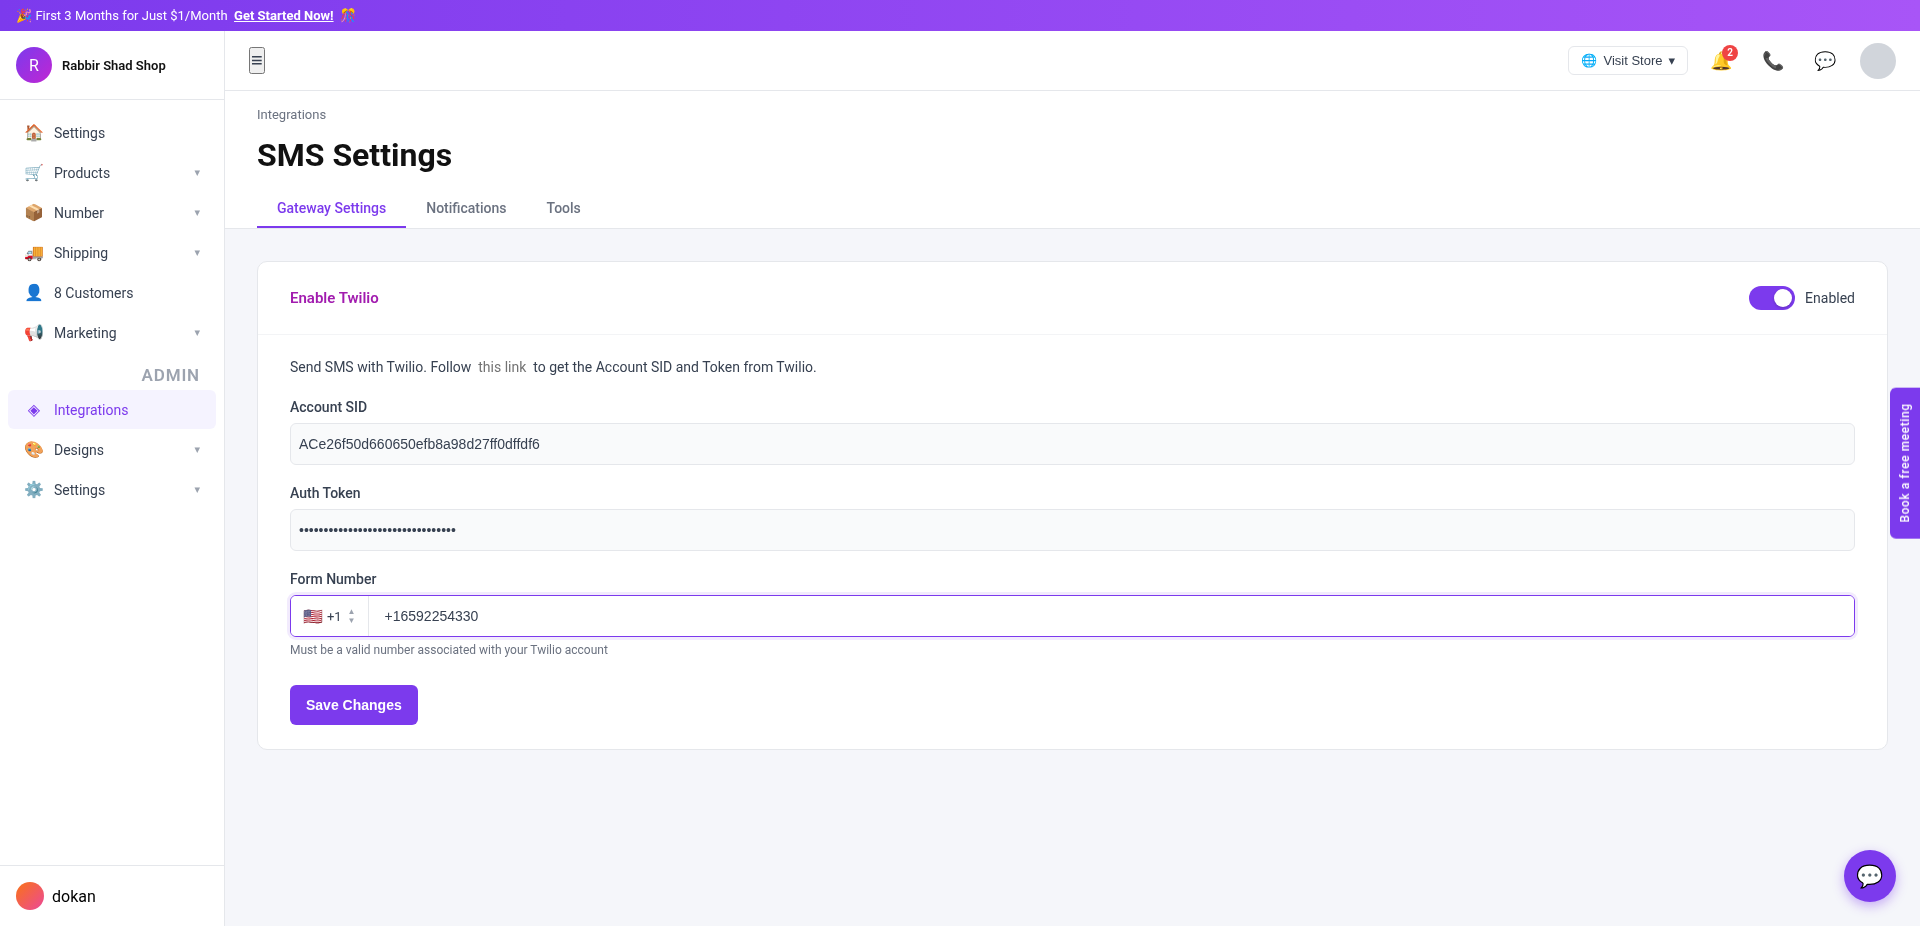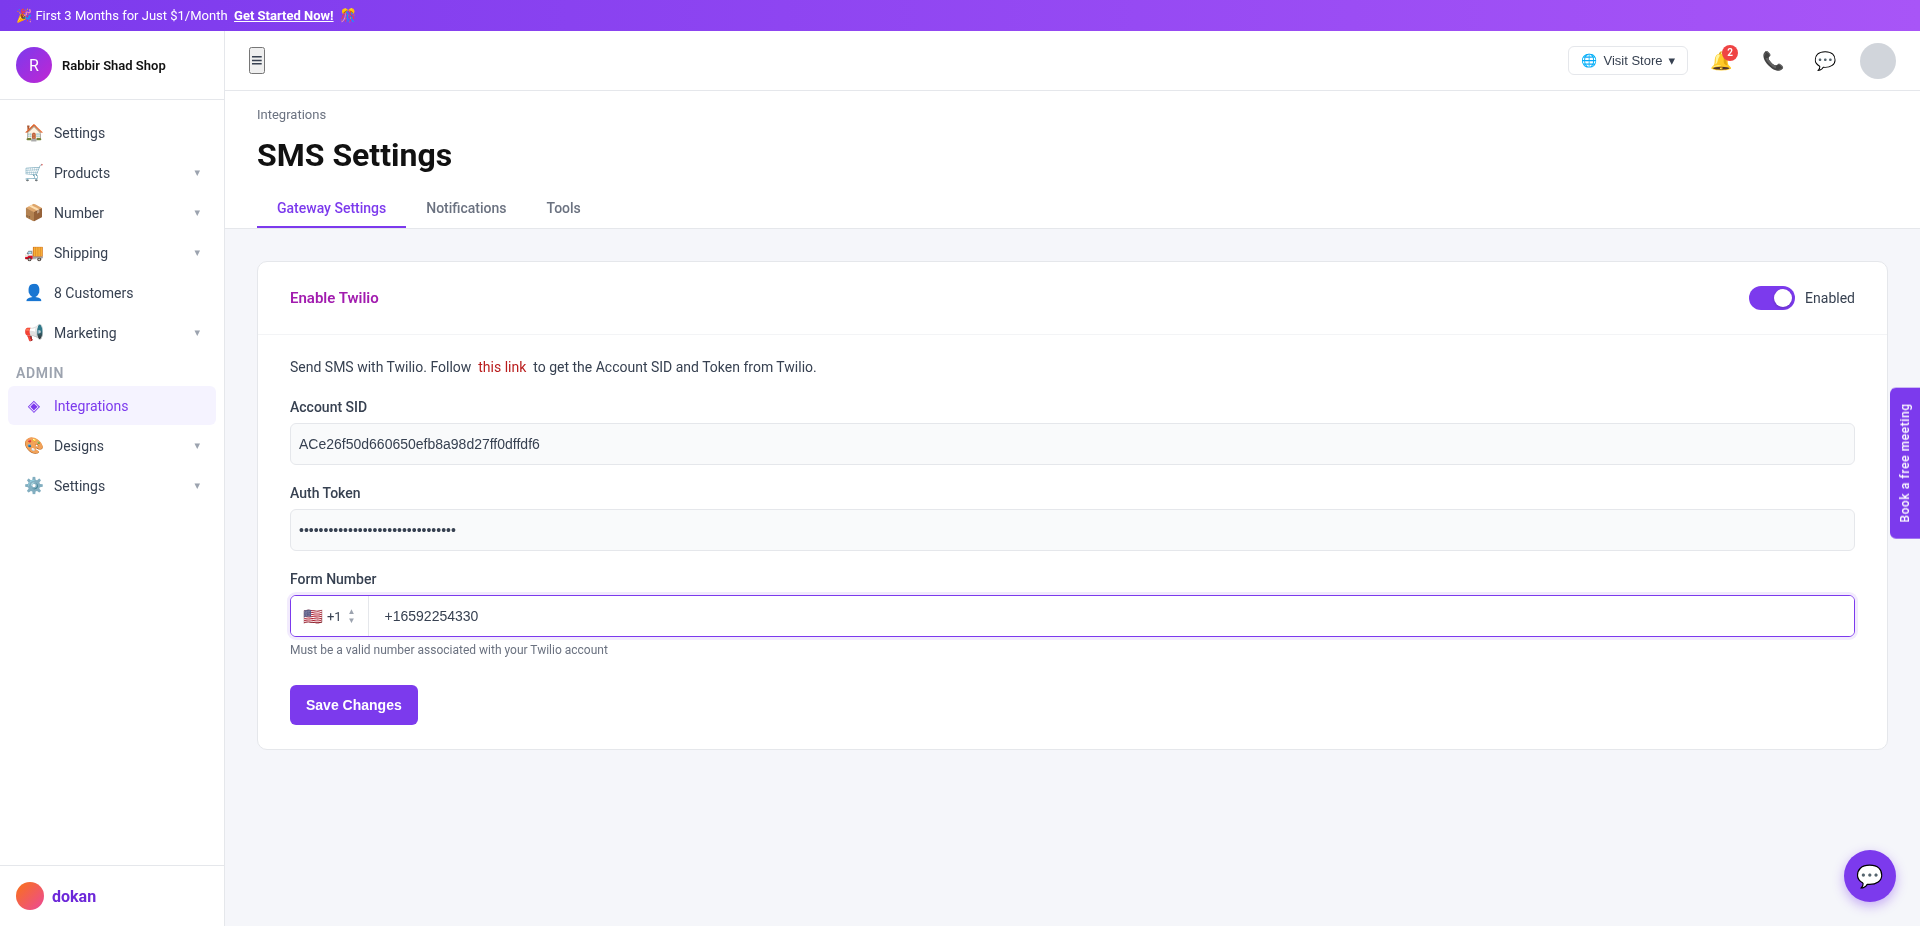--- a/index.html
+++ b/index.html
@@ -59,39 +59,40 @@
       cursor: pointer;
       border-radius: 6px;
       margin: 1px 8px;
     }
     .sidebar-item.active { color: #7c3aed; background: #f5f3ff; }
     .sidebar-item-left { display: flex; align-items: center; gap: 10px; }
     .sidebar-icon { font-size: 16px; width: 20px; text-align: center; }
     .sidebar-chevron { font-size: 11px; color: #9ca3af; }
 
     .sidebar-section-label {
-      font-size: 14px;
+      font-size: 17px;
       color: #9ca3af;
       font-weight: 600;
       text-transform: uppercase;
       letter-spacing: 0.05em;
-      padding: 12px 16px 4px;
+      padding: 12px 24px 4px;
+      text-align: right;
     }
 
     .sidebar-bottom {
       padding: 16px;
       border-top: 1px solid #e5e7eb;
     }
     .dokan-logo { display: flex; align-items: center; gap: 8px; }
     .dokan-logo-circle {
       width: 28px; height: 28px;
       background: linear-gradient(135deg, #f97316, #ec4899);
       border-radius: 50%;
     }
-    .dokan-text { font-size: 16px; font-weight: 700; color: #6d28d9; }
+    .dokan-text { font-size: 16px; font-weight: 400; color: #000000; }
 
     
     .top-header {
       background: white;
       border-bottom: 1px solid #e5e7eb;
       padding: 0 24px;
       height: 60px;
       display: flex;
       align-items: center;
       justify-content: space-between;
@@ -217,21 +218,21 @@
       width: 18px; height: 18px;
       background: white;
       border-radius: 50%;
       box-shadow: 0 1px 3px rgba(0,0,0,0.2);
     }
     .toggle-label { font-size: 14px; color: #374151; }
 
     
     .form-body { padding: 24px 32px; }
     .info-text { font-size: 14px; color: #374151; margin-bottom: 24px; }
-    .info-text a { color: #b91c1c; text-decoration: none; cursor: pointer; }
+    .info-text a { color: #737373; text-decoration: none; cursor: pointer; }
 
     .form-group { margin-bottom: 20px; }
     .form-label { font-size: 14px; font-weight: 500; color: #374151; margin-bottom: 8px; display: block; }
     .form-input {
       width: 100%;
       border: 1px solid #e5e7eb;
       border-radius: 6px;
       padding: 12px 8px;
       font-size: 14px;
       color: #374151;

